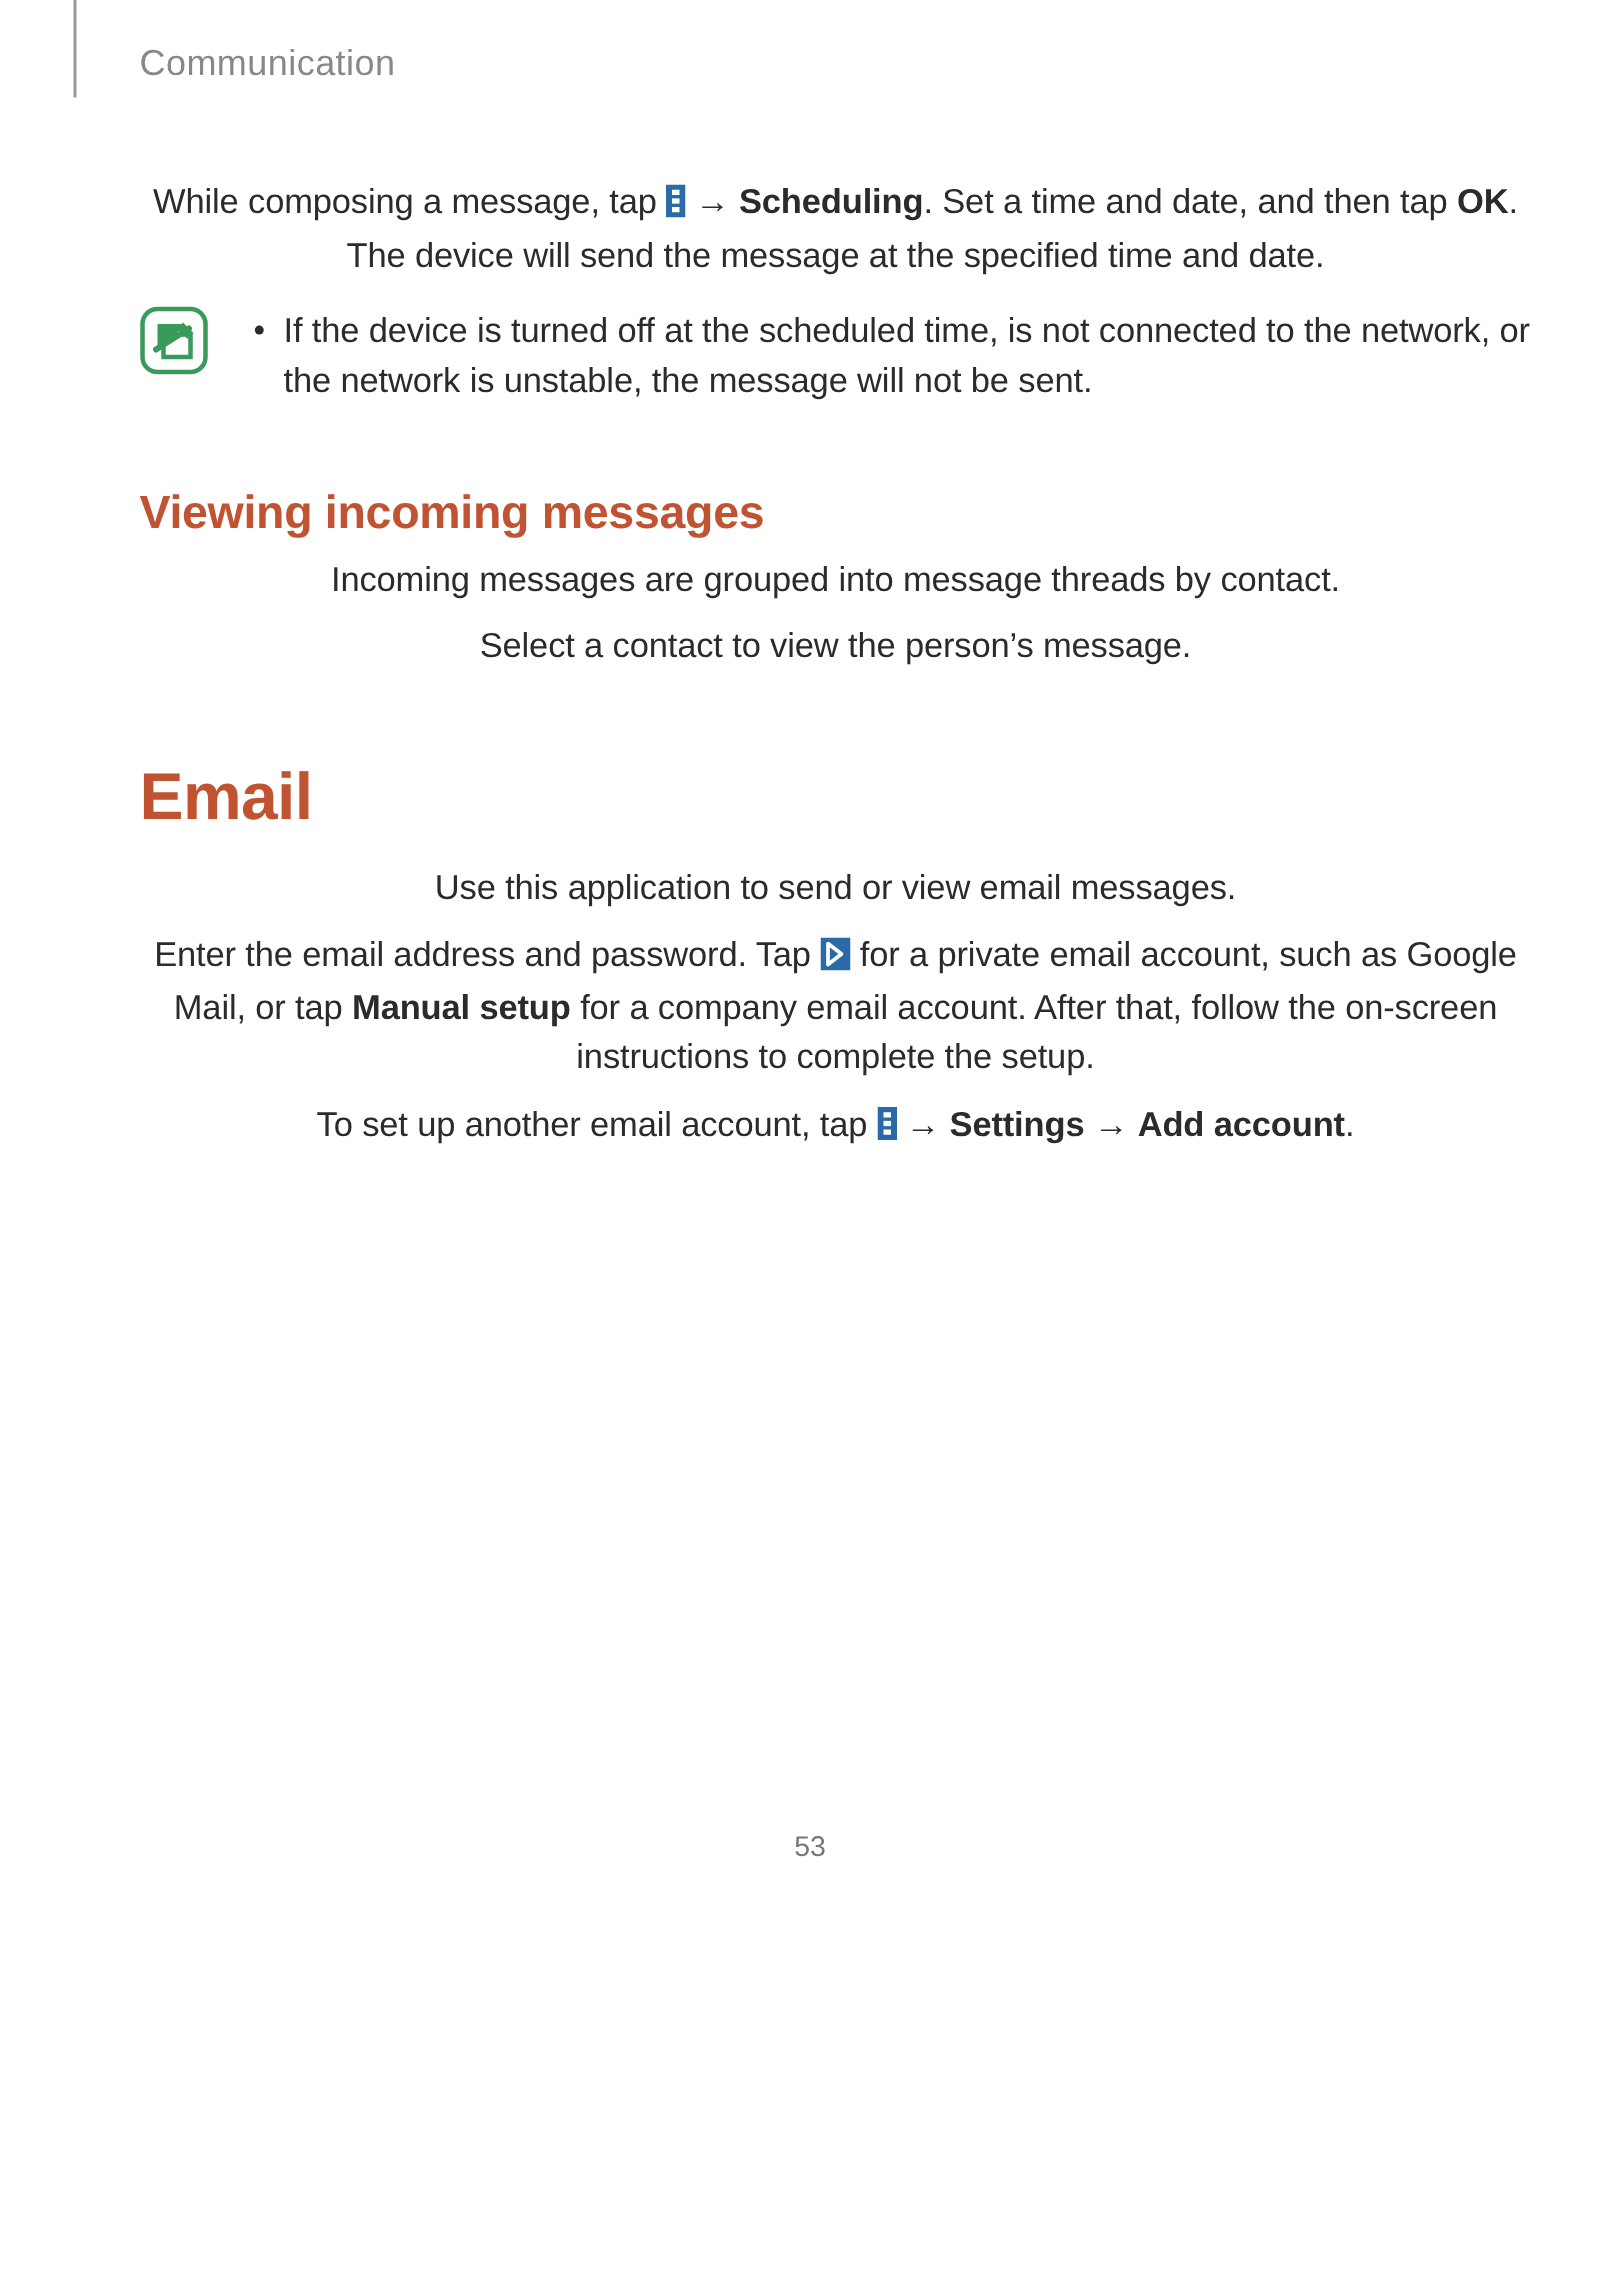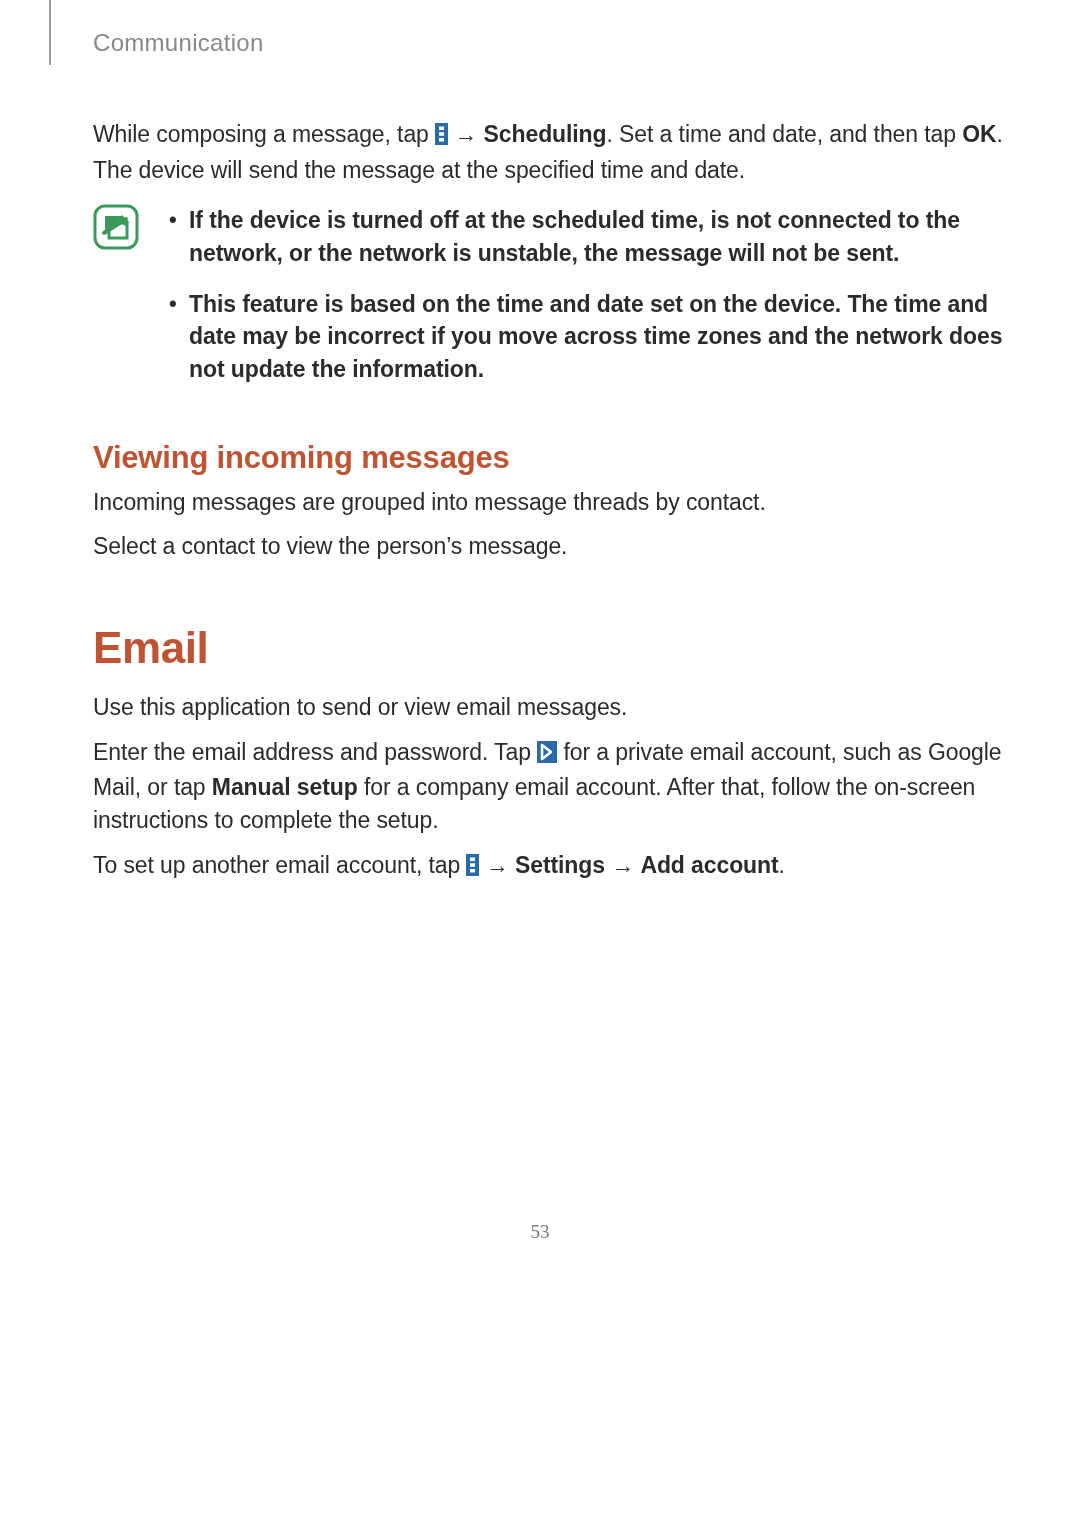--- a/index.html
+++ b/index.html
@@ -50,28 +50,28 @@
     font-size: 44px;
     margin: 60px 0 18px 0;
     letter-spacing: -0.4px;
   }
   p.body {
     font-size: 23px;
     line-height: 1.42;
     margin: 10px 0 12px 0;
     color: #2b2b2b;
     letter-spacing: -0.1px;
+    text-align: center;
   }
   .bold { font-weight: 700; }
   .note-block {
     display: flex;
     align-items: flex-start;
     gap: 24px;
     margin: 16px 0 10px 0;
-    font-weight: bold;
   }
   .note-icon {
     flex: 0 0 auto;
     margin-top: 2px;
   }
   .note-list {
     list-style: none;
     padding: 0;
     margin: 0;
   }
@@ -96,21 +96,20 @@
     vertical-align: -3px;
   }
   .page-number {
     position: absolute;
     bottom: 40px;
     left: 0;
     width: 100%;
     text-align: center;
     font-size: 19px;
     color: #777;
-    font-family: Liberation Serif, serif;
   }
   .arrow {
     font-family: inherit;
   }
 </style>
 </head>
 <body>
 
 <div class="page">
   <div class="vline"></div>
@@ -133,21 +132,20 @@
         <svg width="46" height="46" viewBox="0 0 46 46">
           <rect x="2" y="2" width="42" height="42" rx="10" ry="10" fill="none" stroke="#3a9a5b" stroke-width="3"></rect>
           <path d="M 12 27 L 12 12 L 30 12 L 30 14 Z" fill="#3a9a5b"></path>
           <path d="M 16 34 L 16 19 L 34 19 L 34 34 Z" fill="none" stroke="#3a9a5b" stroke-width="3"></path>
           <path d="M 11 29 L 33 15" stroke="#3a9a5b" stroke-width="4" stroke-linecap="round"></path>
           <path d="M 29 11 L 36 18 L 32 22 L 25 15 Z" fill="#3a9a5b"></path>
         </svg>
       </span>
       <ul class="note-list">
         <li><span>If the device is turned off at the scheduled time, is not connected to the network, or the network is unstable, the message will not be sent.</span></li>
-        <li><span>This feature is based on the time and date set on the device. The time and date may be incorrect if you move across time zones and the network does not update the information.</span></li>
       </ul>
     </div>
 
     <h2 class="section-heading" style="margin-top:36px">Viewing incoming messages</h2>
     <p class="body">Incoming messages are grouped into message threads by contact.</p>
     <p class="body">Select a contact to view the person’s message.</p>
 
     <h1 class="chapter-heading">Email</h1>
     <p class="body">Use this application to send or view email messages.</p>
 

